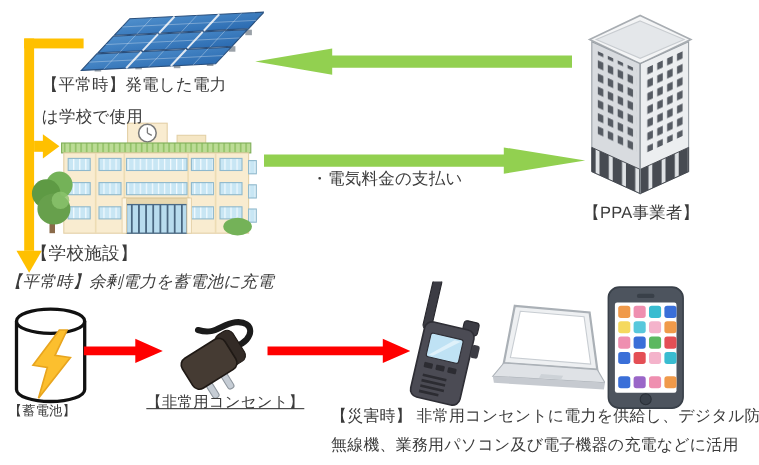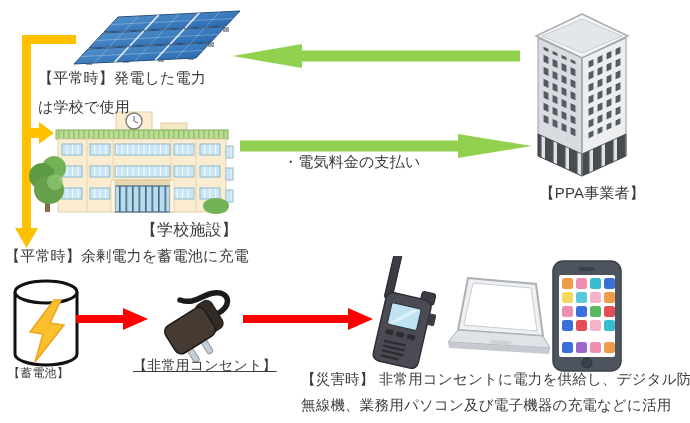--- a/index.html
+++ b/index.html
@@ -3,25 +3,25 @@
 <meta charset="utf-8">
 <style>
   html,body{margin:0;padding:0;background:#ffffff;}
   .stage{
     position:relative;width:690px;height:423px;background:#ffffff;overflow:hidden;
     font-family:"Liberation Sans","DejaVu Sans",sans-serif;color:#3b3b3b;padding-left:48px;
   }
   .abs{position:absolute;}
   .txt{position:absolute;white-space:pre-line;color:#3b3b3b;letter-spacing:0.2px;}
   .t-normal{left:38px;top:63px;font-size:15px;line-height:29px;}
-  .t-school{left:28px;top:220px;width:210px;text-align:right;font-size:16px;}
-  .t-ppa{left:521px;top:184px;width:124px;text-align:right;font-size:15px;}
+  .t-school{left:28px;top:220px;width:210px;text-align:left;font-size:16px;}
+  .t-ppa{left:521px;top:184px;width:124px;text-align:center;font-size:15px;}
   .t-services{left:233px;top:78px;font-size:15px;line-height:27px;}
   .t-payment{left:283px;top:153px;font-size:15px;}
-  .t-surplus{left:5px;top:247px;font-size:15px;}
+  .t-surplus{left:5px;top:247px;font-size:15px;font-style:italic;}
   .t-battery{left:8px;top:365px;font-size:12px;}
   .t-outlet{left:133px;top:357px;font-size:14px;text-decoration:underline;}
   .t-disaster{left:301px;top:366px;font-size:14.5px;line-height:26px;}
   svg{display:block;}
 </style>
 </head>
 <body>
 
 <div class="stage">
 

